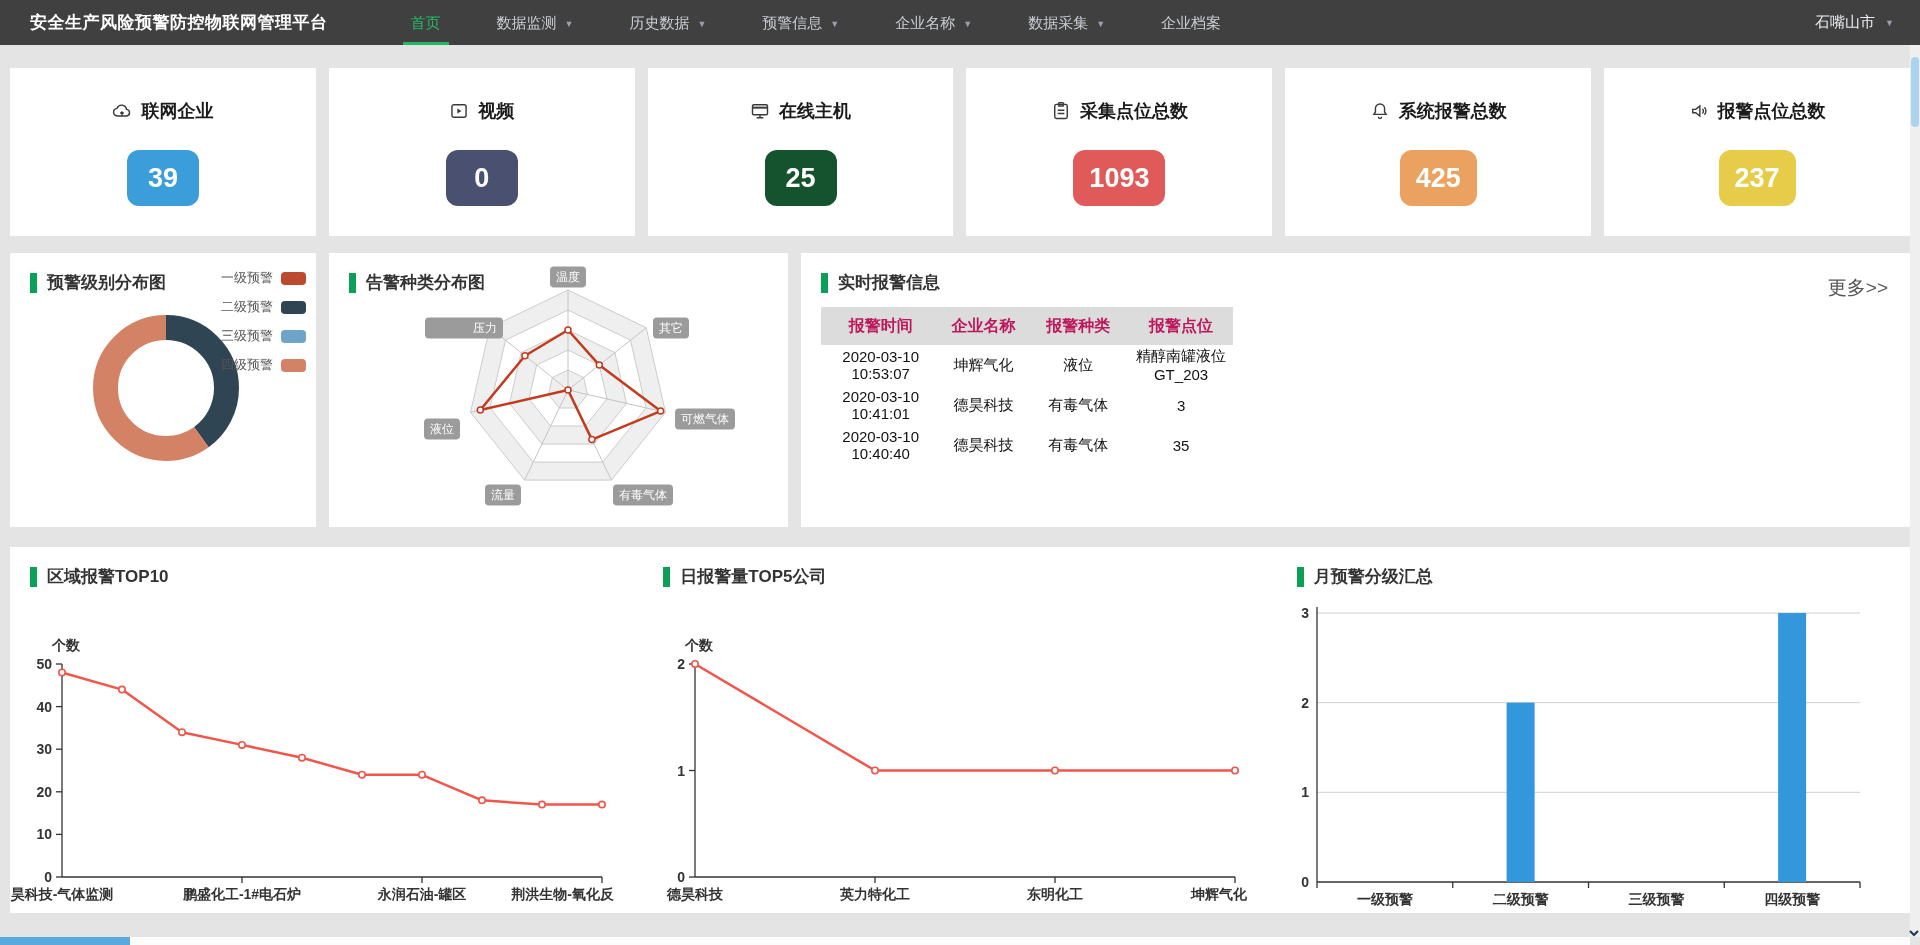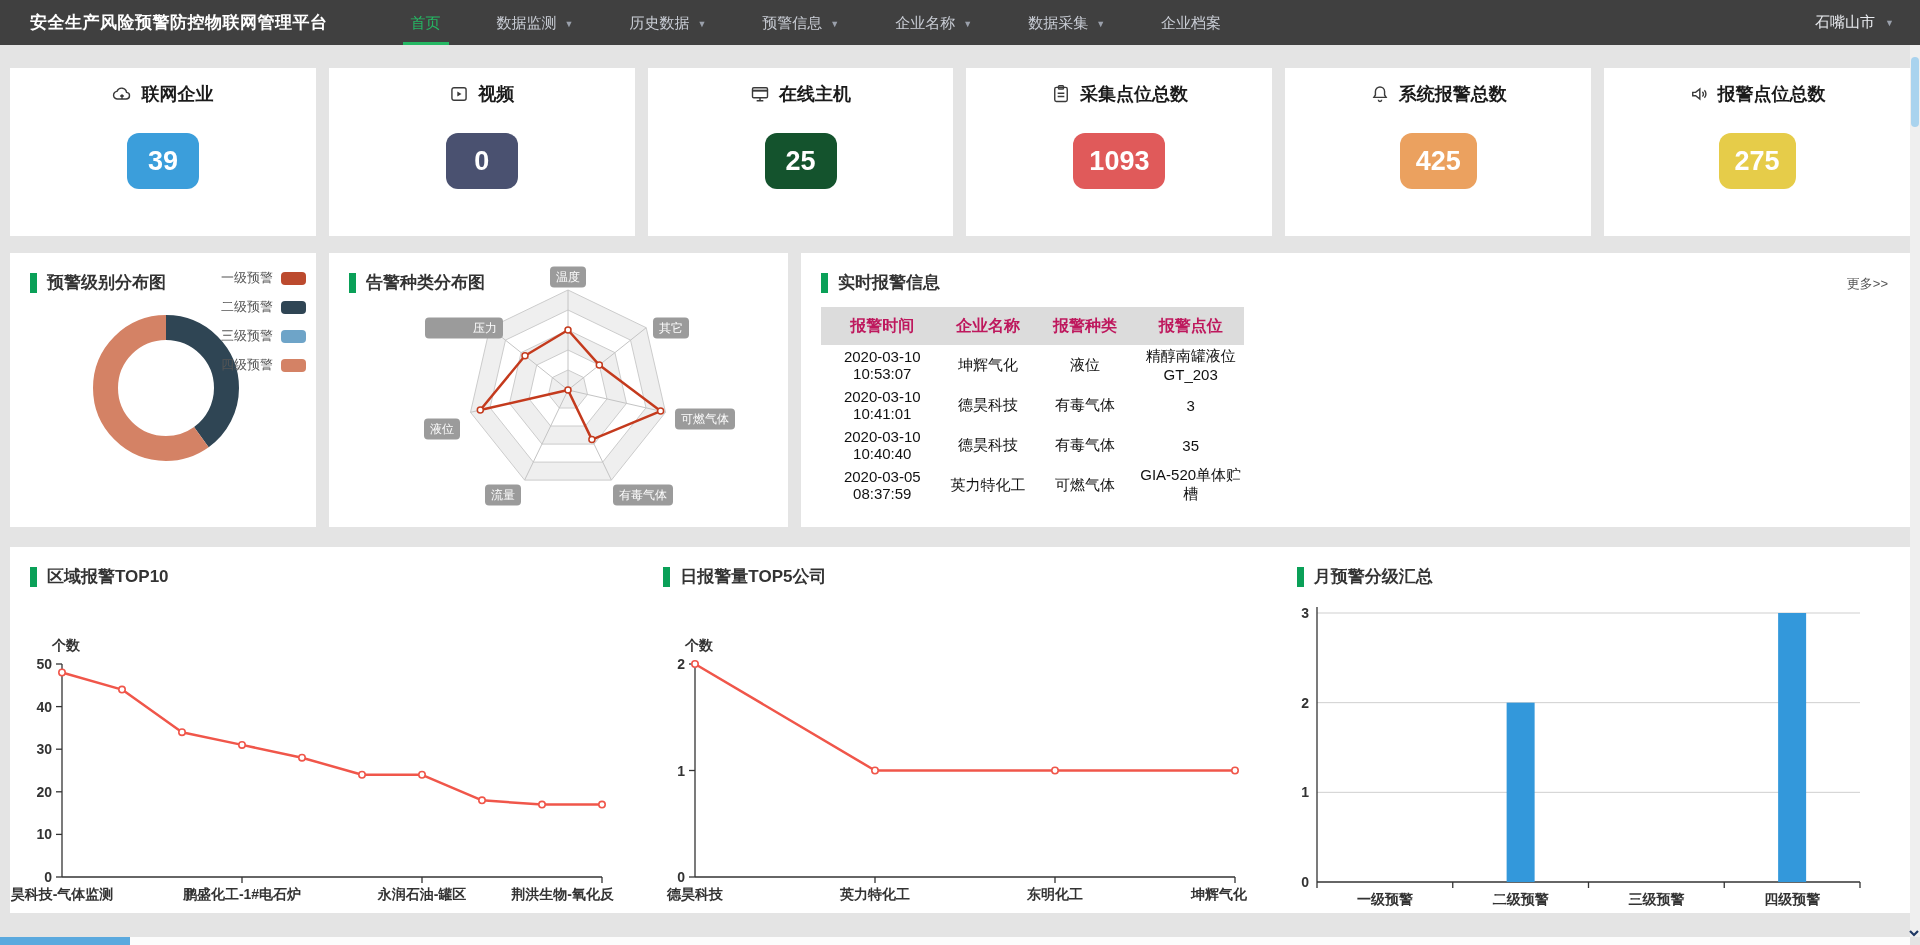--- a/index.html
+++ b/index.html
@@ -13,21 +13,21 @@
   .nav-item { position:relative; height:45px; line-height:45px; padding:0 16px; margin:0 12px; font-size:15px; color:#c9cdd5; cursor:pointer; white-space:nowrap; }
   .nav-item.active { color:#25b864; }
   .nav-item.active::after { content:""; position:absolute; left:8px; right:8px; bottom:0; height:3px; background:#25b864; }
   .caret { display:inline-block; margin-left:8px; font-size:9px; color:#9aa0ab; transform:translateY(-1px); }
   .region { margin-left:auto; margin-right:26px; color:#e9ebef; font-size:15px; cursor:pointer; white-space:nowrap; }
   .region .caret { margin-left:10px; }
 
   
   .stats-row { margin:23px 10px 0; display:flex; gap:13px; }
   .stat-card { flex:1; height:168px; background:#fff; text-align:center; }
-  .stat-title { margin-top:14px; display:inline-flex; align-items:center; gap:9px; font-size:18px; font-weight:700; color:#1b1b1b; }
+  .stat-title { margin-top:31px; display:inline-flex; align-items:center; gap:9px; font-size:18px; font-weight:700; color:#1b1b1b; }
   .stat-title svg { display:block; }
   .stat-value { display:inline-flex; align-items:center; justify-content:center; margin-top:25px; min-width:72px; height:56px; padding:0 16px; border-radius:12px; color:#fff; font-size:27px; font-weight:700; }
 
   
   .panel { background:#fff; position:relative; }
   .panel-head { position:absolute; top:18px; left:20px; display:flex; align-items:center; gap:10px; z-index:3; }
   .green-bar { width:7px; height:20px; background:#0aa058; }
   .panel-title { font-size:17px; font-weight:700; color:#333; white-space:nowrap; }
 
   .row2 { margin:17px 10px 0; display:flex; gap:13px; }
@@ -43,21 +43,21 @@
 
   
   .donut-legend { position:absolute; top:16px; right:10px; list-style:none; z-index:3; }
   .donut-legend li { display:flex; align-items:center; justify-content:flex-end; gap:8px; margin-bottom:11px; font-size:13px; color:#555; }
   .legend-swatch { width:25px; height:13px; border-radius:4px; display:inline-block; }
 
   
   .radar-label { position:absolute; transform:translate(-50%,-50%); background:#9b9b9b; color:#fdfdfd; font-size:12px; padding:2px 6px; border-radius:4px; white-space:nowrap; z-index:2; }
 
   
-  .more-link { position:absolute; top:22px; right:22px; font-size:13px; color:#555; cursor:pointer; z-index:3; }
+  .more-link { position:absolute; top:22px; right:22px; font-size:19px; color:#555; cursor:pointer; z-index:3; }
   .alarm-table { position:absolute; top:54px; left:20px; right:20px; border-collapse:collapse; table-layout:fixed; }
   .alarm-table col:nth-child(1){width:29%;} .alarm-table col:nth-child(2){width:21%;}
   .alarm-table col:nth-child(3){width:25%;} .alarm-table col:nth-child(4){width:25%;}
   .alarm-table th { background:#dcdcdc; height:38px; font-size:16px; font-weight:700; color:#be185d; text-align:center; }
   .alarm-table td { height:40px; font-size:15px; color:#111; text-align:center; background:#fff; }
 
   
   .vscroll { position:absolute; top:45px; right:0; bottom:8px; width:10px; background:#efefef; }
   .vscroll-thumb { position:absolute; top:12px; left:1px; width:8px; height:70px; background:#a9d3ee; border-radius:4px; }
   .hscroll { position:absolute; left:0; right:10px; bottom:0; height:8px; background:#fcfcfc; }
@@ -147,21 +147,21 @@
   <div class="stat-card">
     <div class="stat-title">
       <span>
           <svg width="20" height="20" viewBox="0 0 24 24" fill="none" stroke="#3a3a3a" stroke-width="1.7">
             <path d="M4.5 10v4h3.5l5 4V6l-5 4z"></path>
             <path d="M16 9.5a3.5 3.5 0 0 1 0 5.5M18.5 7.5a6.5 6.5 0 0 1 0 9"></path>
           </svg>
         </span>
       <span>报警点位总数</span>
     </div><br>
-    <span class="stat-value" style="background: rgb(230, 204, 73);">275</span>
+    <span class="stat-value" style="background: rgb(230, 204, 73);">237</span>
   </div>
 </section>
 
 <section class="row2">
 
   <div class="panel donut-panel">
     <div class="panel-head">
       <span class="green-bar"></span>
       <span class="panel-title">预警级别分布图</span>
     </div>
@@ -258,26 +258,20 @@
             <td>德昊科技</td>
             <td>有毒气体</td>
             <td>3</td>
         </tr>
         <tr>
           <td>2020-03-10 10:40:40</td>
             <td>德昊科技</td>
             <td>有毒气体</td>
             <td>35</td>
         </tr>
-        <tr>
-          <td>2020-03-05 08:37:59</td>
-            <td>英力特化工</td>
-            <td>可燃气体</td>
-            <td>GIA-520单体贮槽</td>
-        </tr>
       </tbody>
     </table>
   </div>
 </section>
 
 <section class="row3">
   <div class="panel">
     <div class="panel-head">
       <span class="green-bar"></span>
       <span class="panel-title">区域报警TOP10</span>

